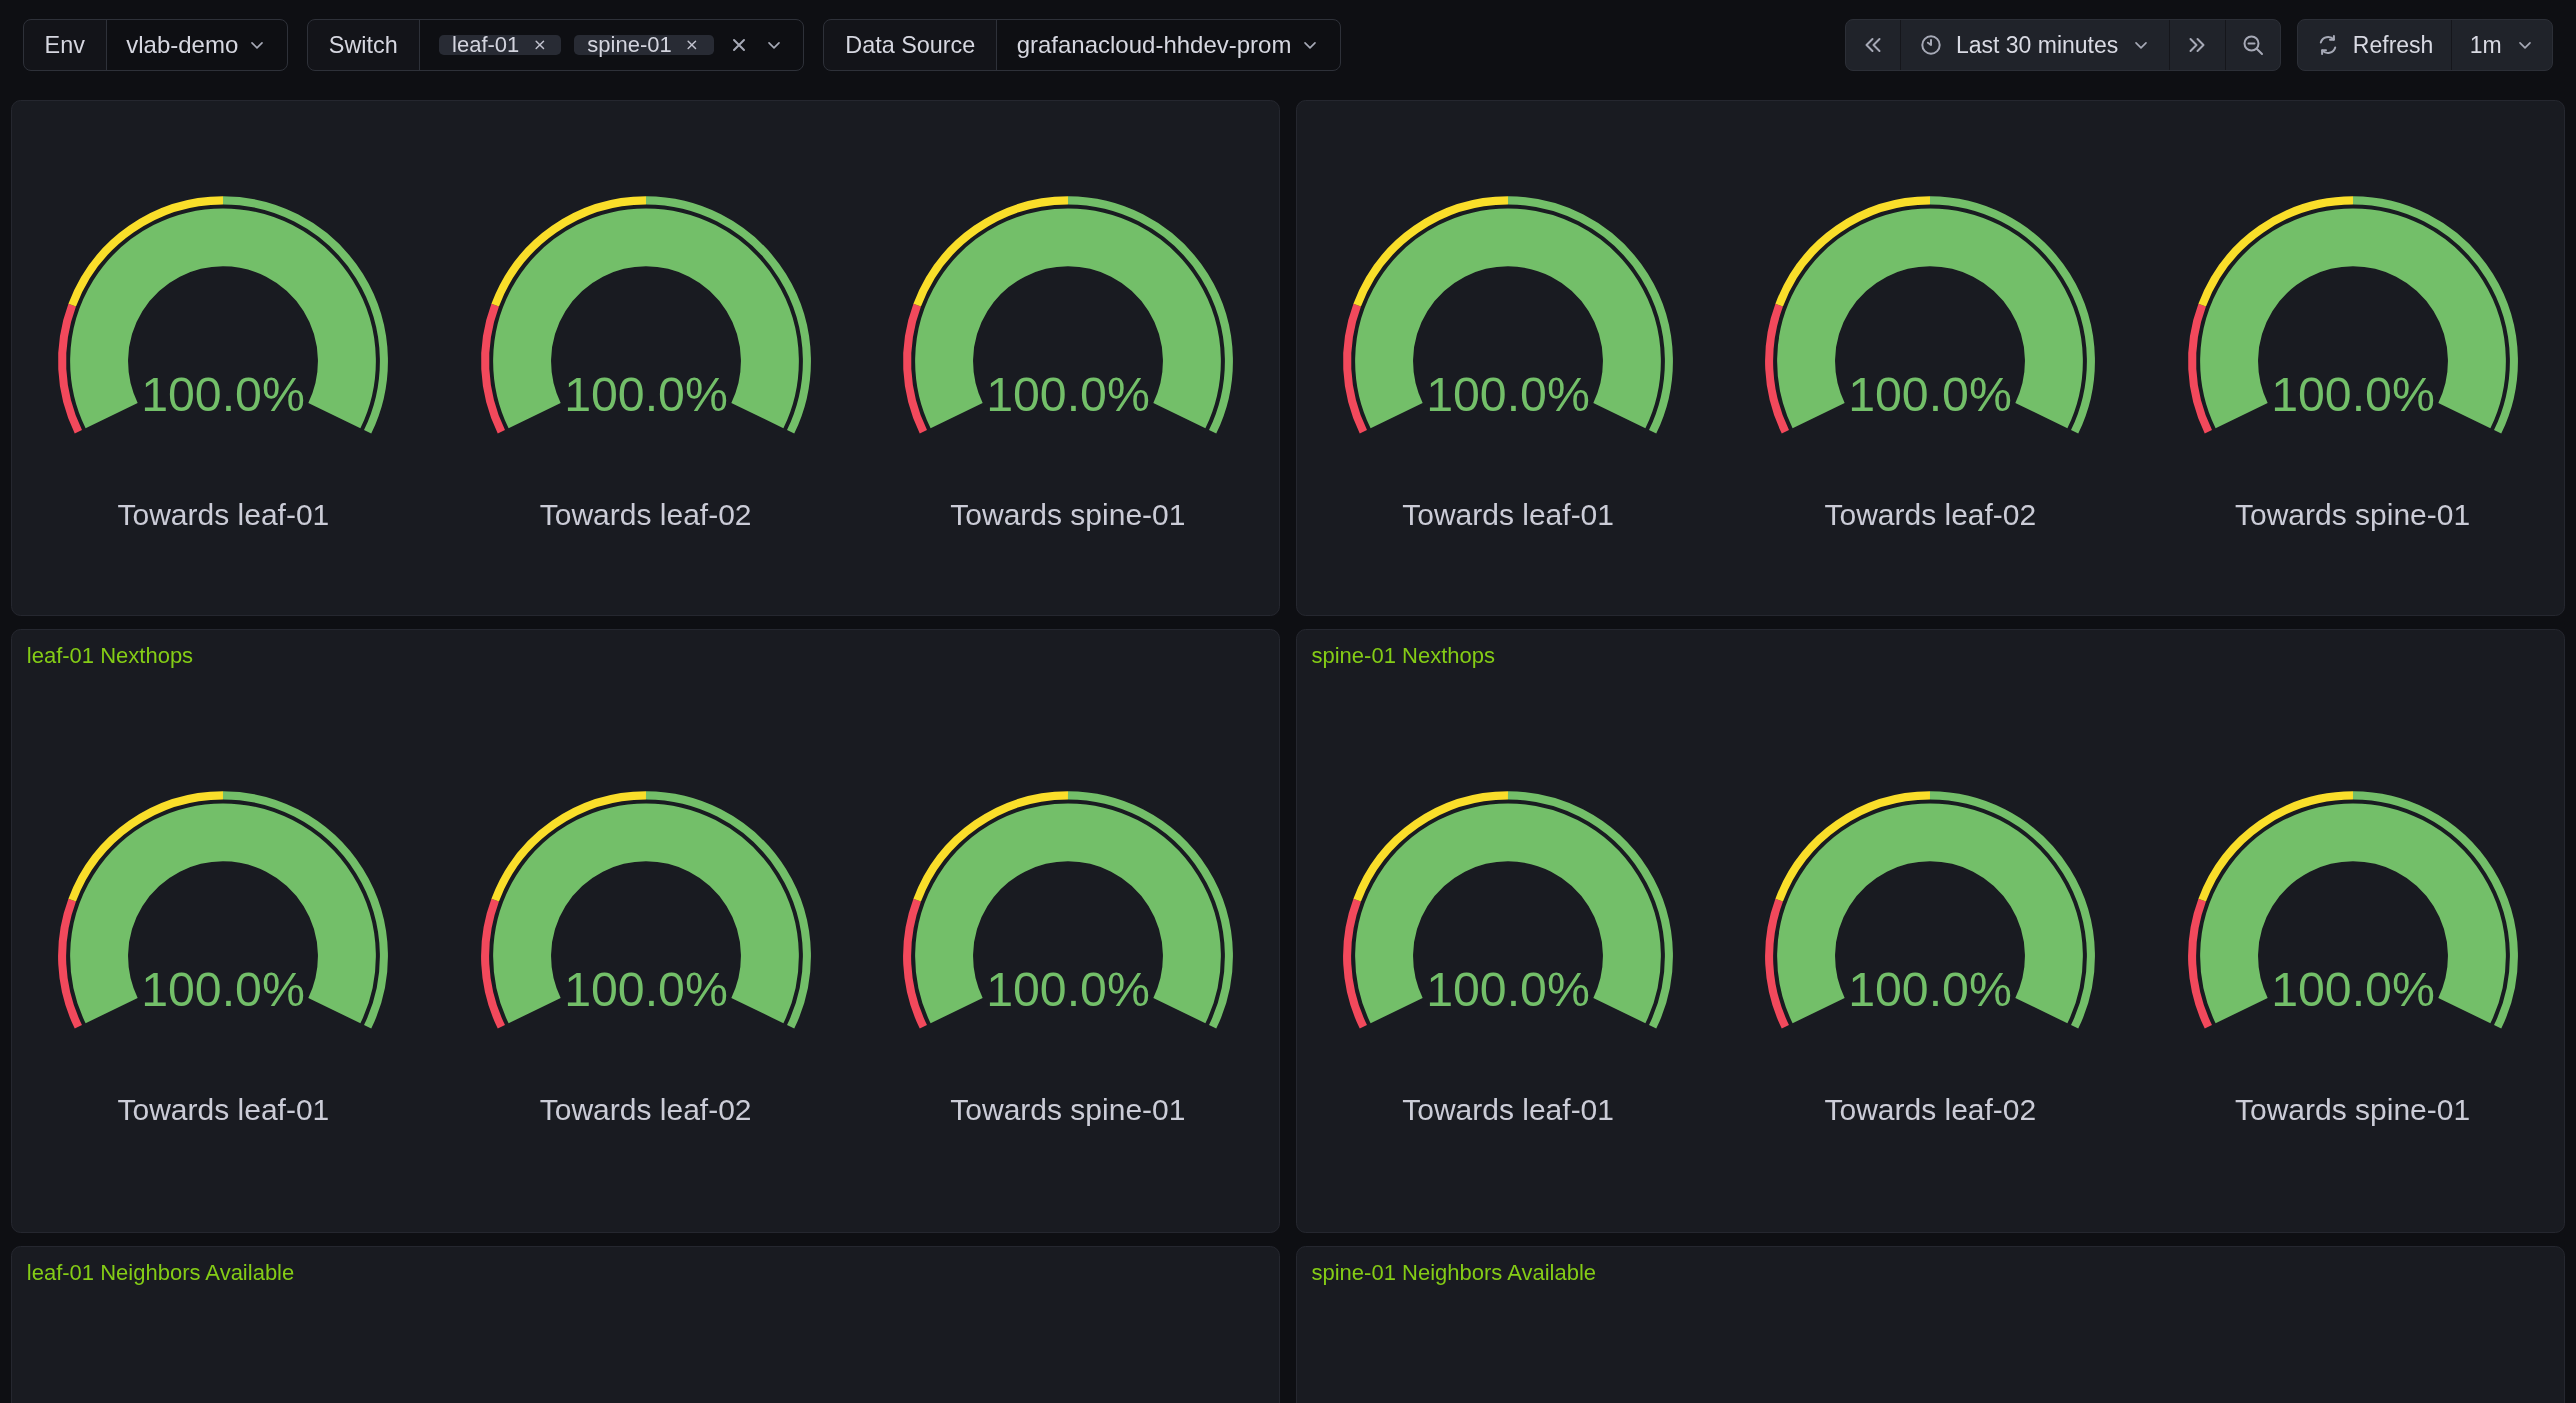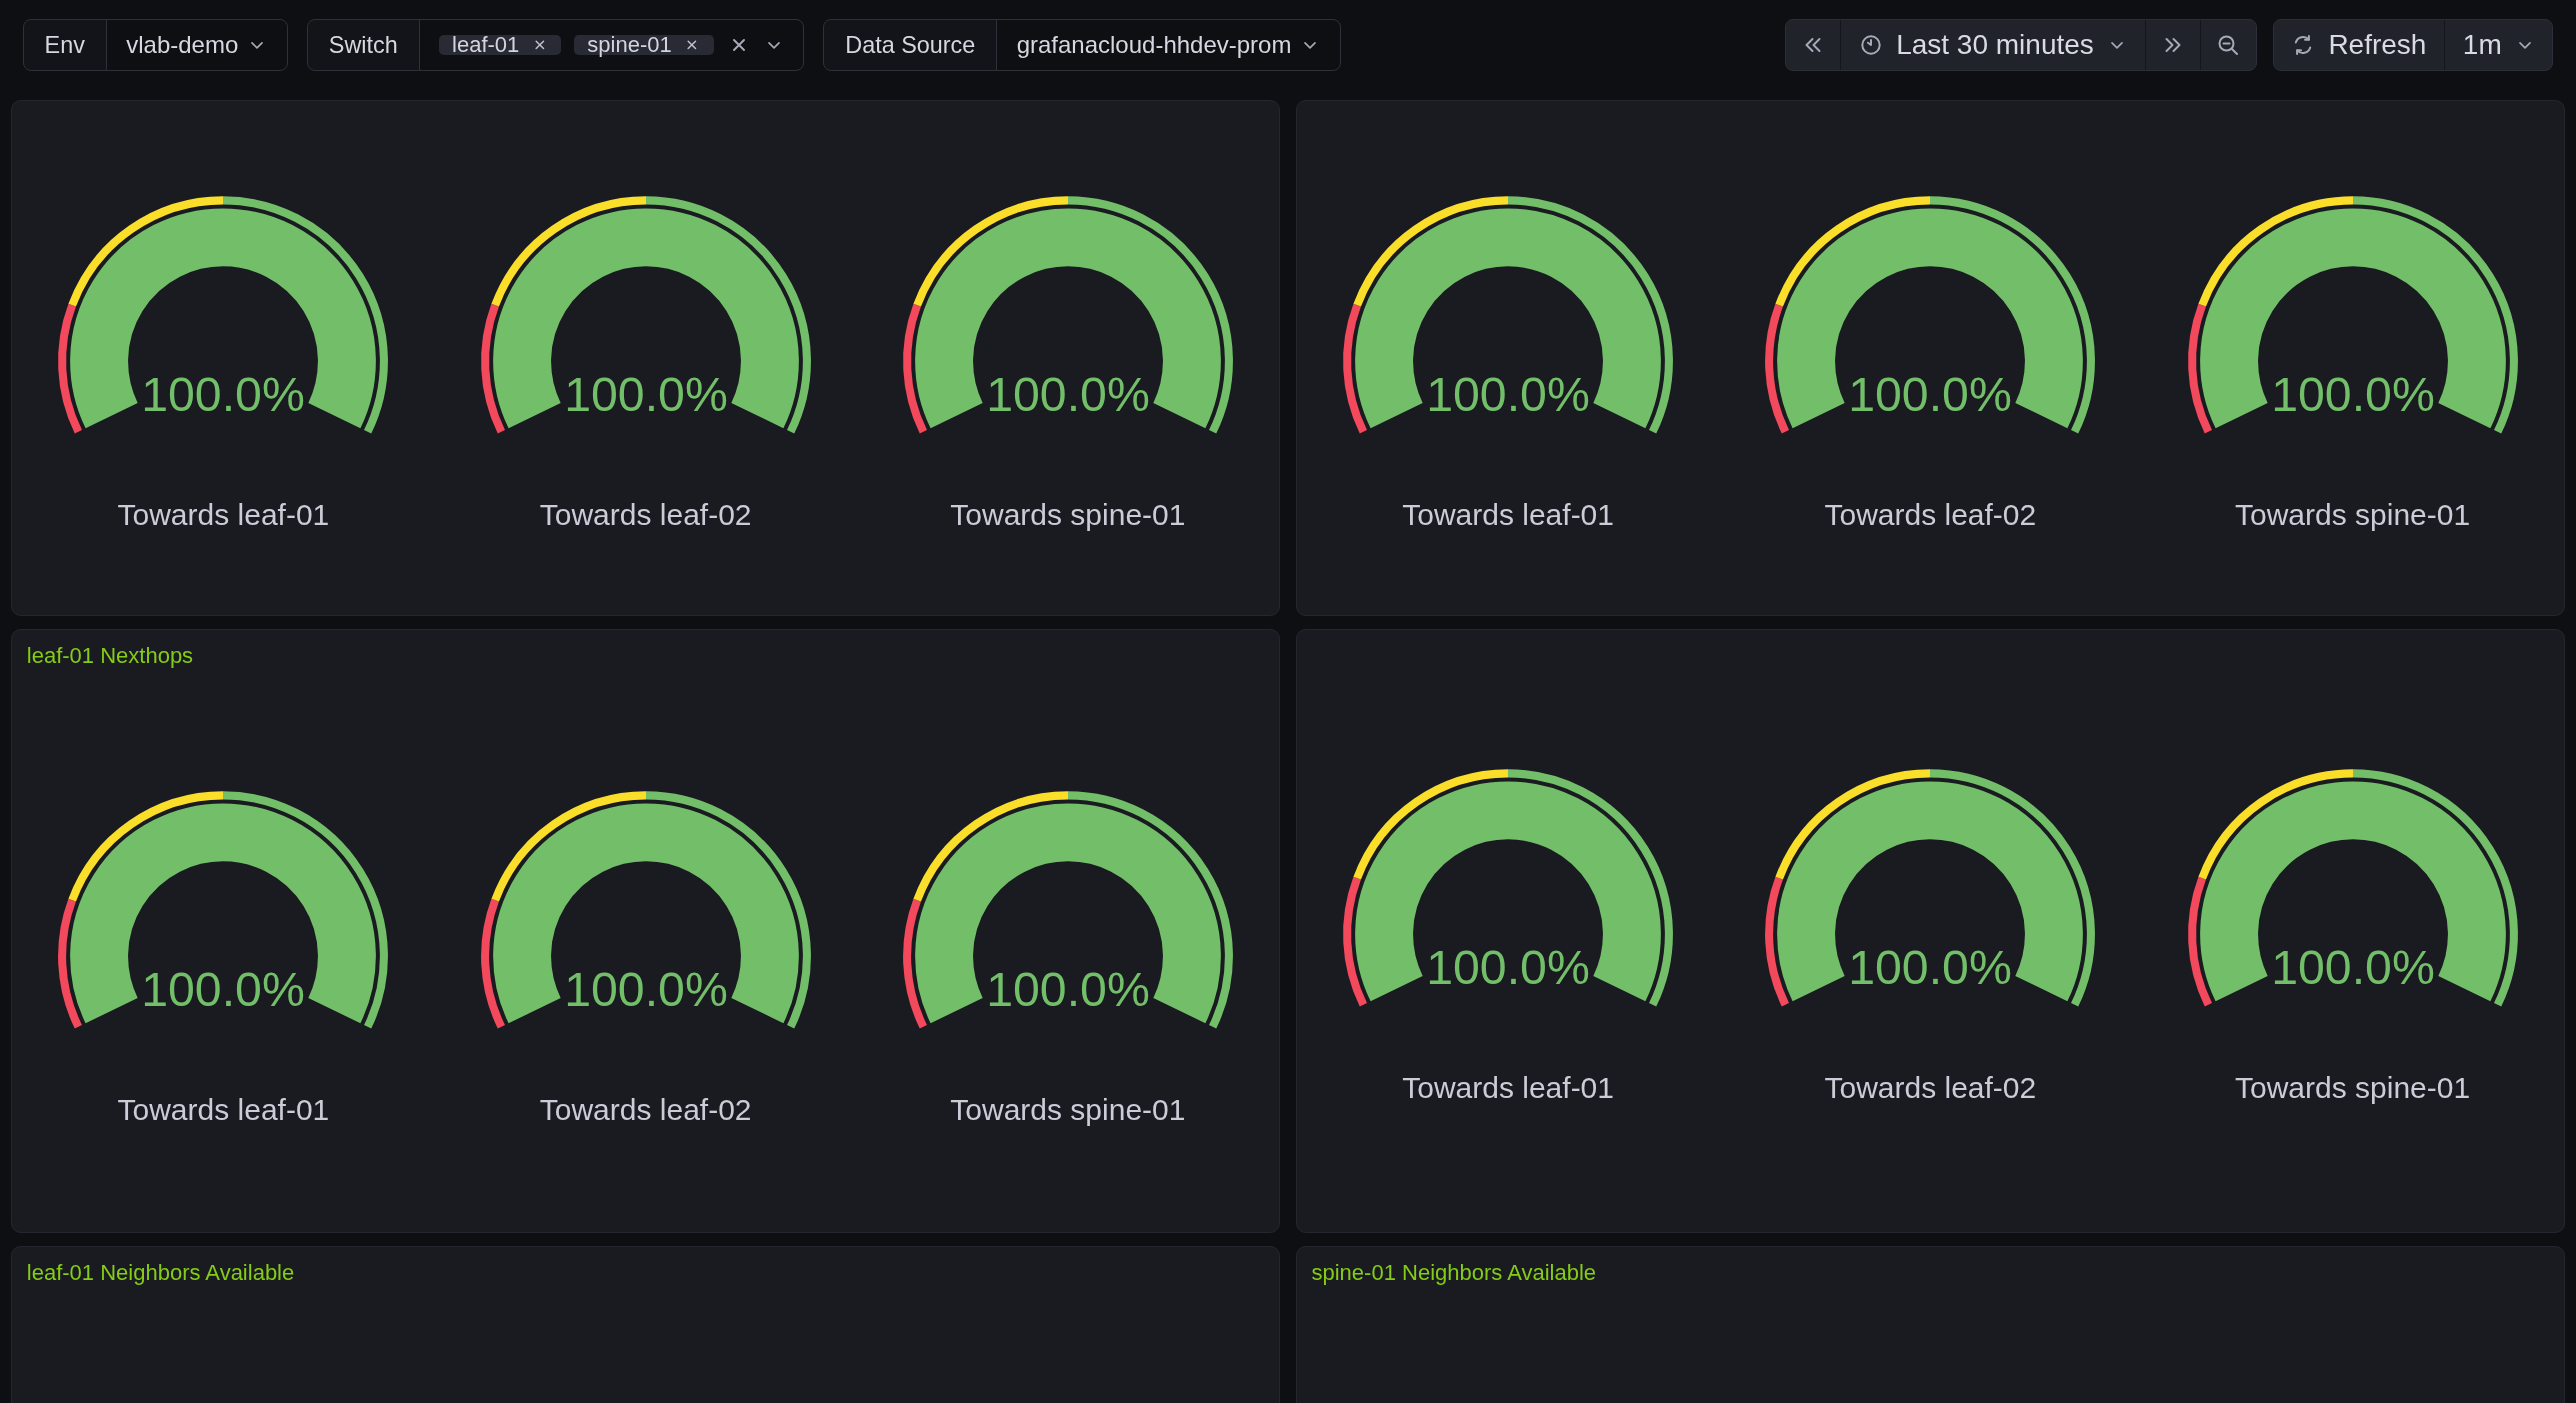--- a/index.html
+++ b/index.html
@@ -13,21 +13,21 @@
   
   .toolbar{height:90px;display:flex;align-items:center;gap:19.3px;padding:0 22.6px;box-sizing:border-box;}
   .var-ctrl{display:flex;align-items:stretch;height:50px;border:1.6px solid #2E3139;border-radius:8px;overflow:hidden;flex:0 0 auto;}
   .var-label{display:flex;align-items:center;padding:0 21px;font-size:23.4px;color:#D6D7E0;border-right:1.6px solid #2E3139;background:rgba(204,204,220,0.03);text-align:center;}
   .var-value{display:flex;align-items:center;gap:9px;padding:0 19.3px;background:transparent;border:none;font-size:24px;color:#D6D7E0;font-family:inherit;cursor:pointer;}
   .chips-box{gap:13px;}
   .chips{display:flex;align-items:center;gap:13px;}
   .chip{display:flex;align-items:center;gap:11.3px;height:20px;padding:0 13px;background:#282B34;border-radius:4.8px;font-size:22px;color:#D3D4DE;}
   .toolbar-right{margin-left:auto;display:flex;align-items:center;gap:16px;}
   .btn-group{display:flex;align-items:stretch;height:50px;background:#20232A;border:1.6px solid #2C2F37;border-radius:8px;overflow:hidden;}
-  .seg{display:flex;align-items:center;gap:13px;padding:0 17.7px;font-size:28px;color:#D9DAE3;background:transparent;border:none;border-left:1.6px solid #15161B;font-family:inherit;cursor:pointer;}
+  .seg{display:flex;align-items:center;gap:13px;padding:0 17.7px;font-size:23px;color:#D9DAE3;background:transparent;border:none;border-left:1.6px solid #15161B;font-family:inherit;cursor:pointer;}
   .seg:first-child{border-left:none;}
   .seg.icon-only{padding:0 15.3px;}
   
   .icon{width:24px;height:24px;stroke:#A6A9B6;stroke-width:2;fill:none;stroke-linecap:round;stroke-linejoin:round;flex:0 0 auto;}
   .icon.sm{width:20px;height:20px;}
   .icon.xs{width:17.7px;height:17.7px;stroke:#C0C1CD;}
   
   .grid{margin:9.7px 11.3px 0;display:grid;grid-template-columns:1fr 1fr;grid-template-rows:516px 604px 338px;gap:13px 16px;}
   .panel{background:#191B21;border:1.6px solid #25272F;border-radius:9.7px;display:flex;flex-direction:column;overflow:hidden;box-sizing:border-box;}
   .panel-title{padding:9.7px 14.5px 0;font-size:22px;font-weight:500;line-height:34px;color:#84cc16;cursor:pointer;flex:0 0 auto;}
@@ -235,20 +235,21 @@
             <path d="M 16.27 75.14 A 100 100 0 0 1 110.00 10.00" stroke="#FADE2A" stroke-width="5" fill="none"></path>
             <path d="M 110.00 10.00 A 100 100 0 0 1 199.88 153.84" stroke="#73BF69" stroke-width="5" fill="none"></path>
             <path d="M 40.79 143.75 A 77 77 0 1 1 179.21 143.75" stroke="#73BF69" stroke-width="36" fill="none"></path>
             <text x="110" y="141" text-anchor="middle" font-size="30" fill="#73BF69">100.0%</text>
           </svg>
           <div class="gauge-label">Towards spine-01</div>
         </div>
       </div>
     </section>
     <section class="panel">
+      <header class="panel-title">spine-01 Nexthops</header>
       <div class="gauge-row">
         <div class="gauge-cell">
           <svg class="gauge-svg" viewBox="0 0 220 160" width="354" height="258">
             <path d="M 20.12 153.84 A 100 100 0 0 1 16.27 75.14" stroke="#F2495C" stroke-width="5" fill="none"></path>
             <path d="M 16.27 75.14 A 100 100 0 0 1 110.00 10.00" stroke="#FADE2A" stroke-width="5" fill="none"></path>
             <path d="M 110.00 10.00 A 100 100 0 0 1 199.88 153.84" stroke="#73BF69" stroke-width="5" fill="none"></path>
             <path d="M 40.79 143.75 A 77 77 0 1 1 179.21 143.75" stroke="#73BF69" stroke-width="36" fill="none"></path>
             <text x="110" y="141" text-anchor="middle" font-size="30" fill="#73BF69">100.0%</text>
           </svg>
           <div class="gauge-label">Towards leaf-01</div>

